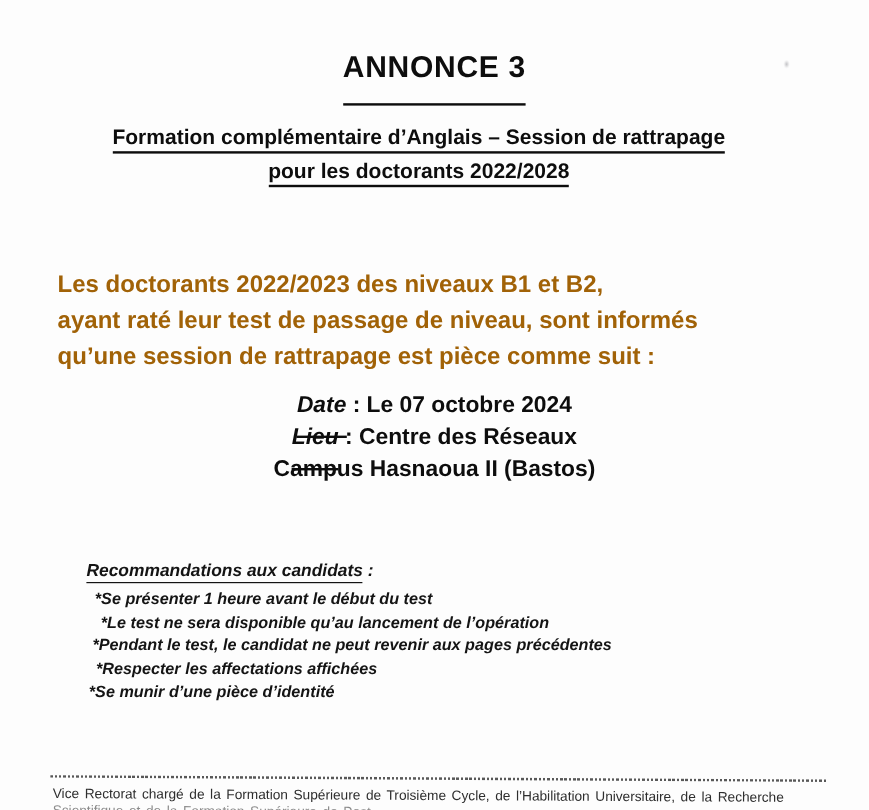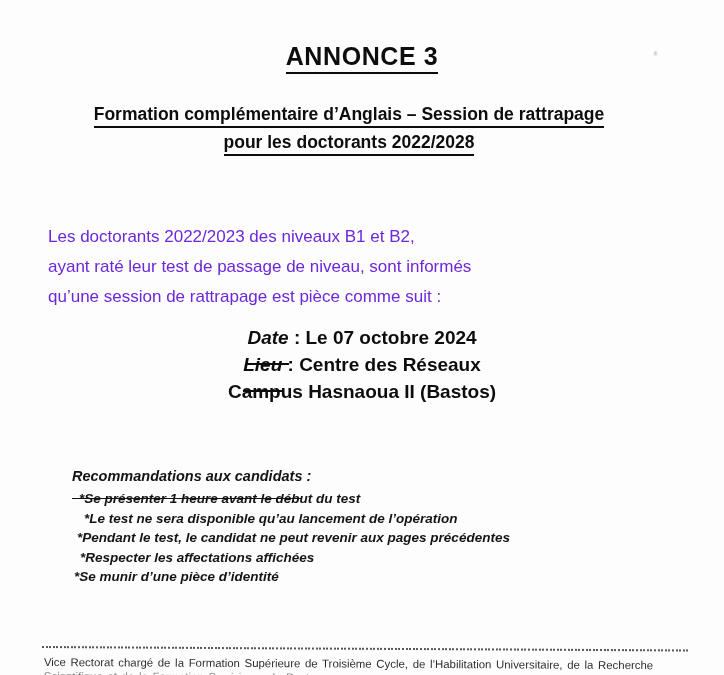--- a/index.html
+++ b/index.html
@@ -41,21 +41,21 @@
     top: 42px;
     width: 724px;
     text-align: center;
     font-size: 25px;
     font-weight: bold;
     letter-spacing: 0.6px;
     color: #0d0d0d;
   }
   .annonce-title span {
     border-bottom: 2.5px solid #0d0d0d;
-    padding-bottom: 2px;
+    padding-bottom: 16px;
   }
 
   
   .subtitle {
     position: absolute;
     left: 0;
     top: 101px;
     width: 698px;
     text-align: center;
     font-size: 17.5px;
@@ -75,25 +75,25 @@
     border-bottom: 2.2px solid #0d0d0d;
     padding-bottom: 2px;
   }
 
   
   .body-para {
     position: absolute;
     left: 48px;
     top: 222px;
     width: 617px;
-    font-size: 17px;
-    font-weight: normal;
+    font-size: 20px;
+    font-weight: bold;
     line-height: 30px;
     text-align: justify;
-    color: #6d28d9;
+    color: #a16207;
   }
   .body-para .last-line {
     text-align: left;
   }
 
   
   .details {
     position: absolute;
     left: 0;
     top: 324px;
@@ -126,21 +126,21 @@
   .reco-title {
     font-size: 14.5px;
     font-weight: bold;
     font-style: italic;
     white-space: pre;
     margin-bottom: 5px;
   }
   .reco-title u {
     text-decoration: none;
     border-bottom: 1.8px solid #141414;
-    padding-bottom: 14px;
+    padding-bottom: 1px;
   }
   .reco-list {
     list-style: none;
     margin: 0;
     padding: 0;
     font-size: 13.5px;
     font-style: italic;
     font-weight: bold;
     line-height: 19.5px;
   }

